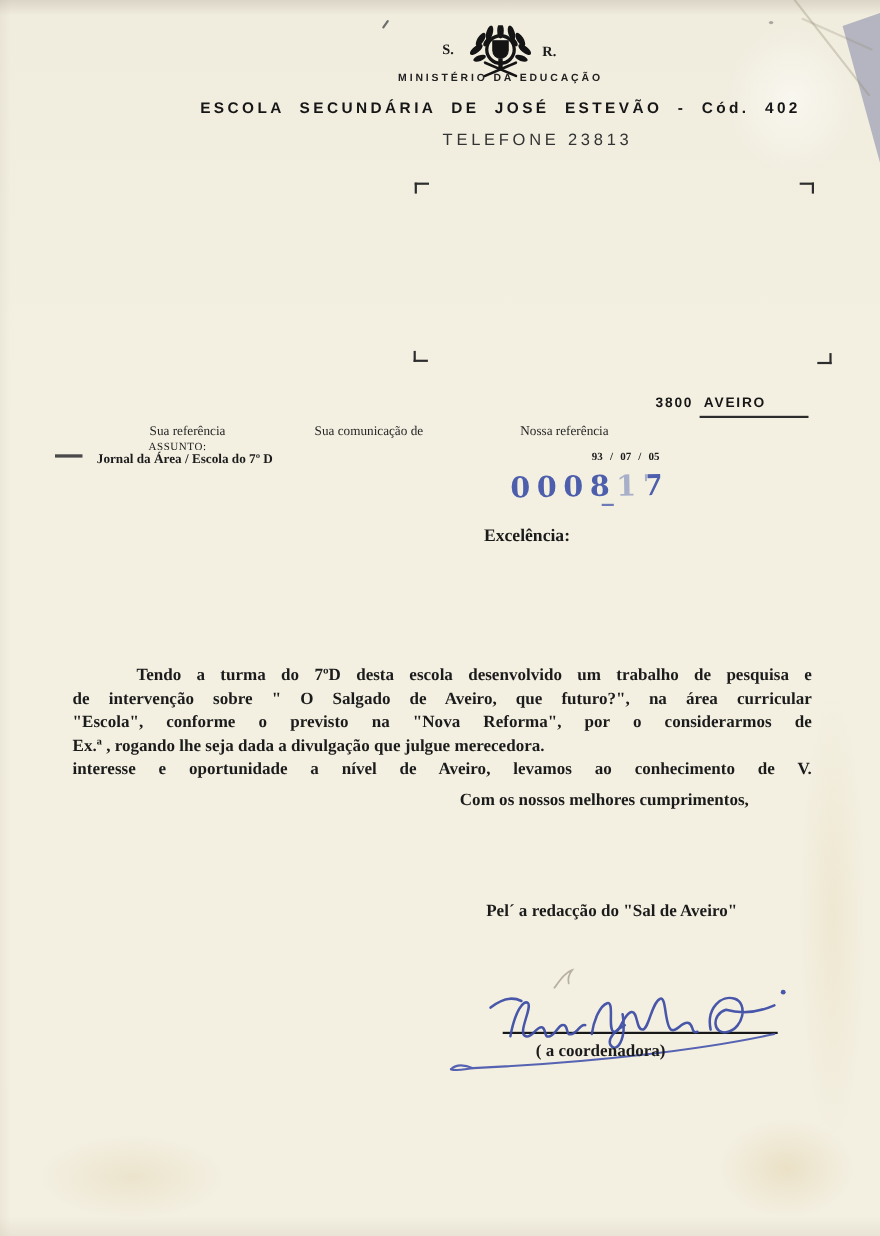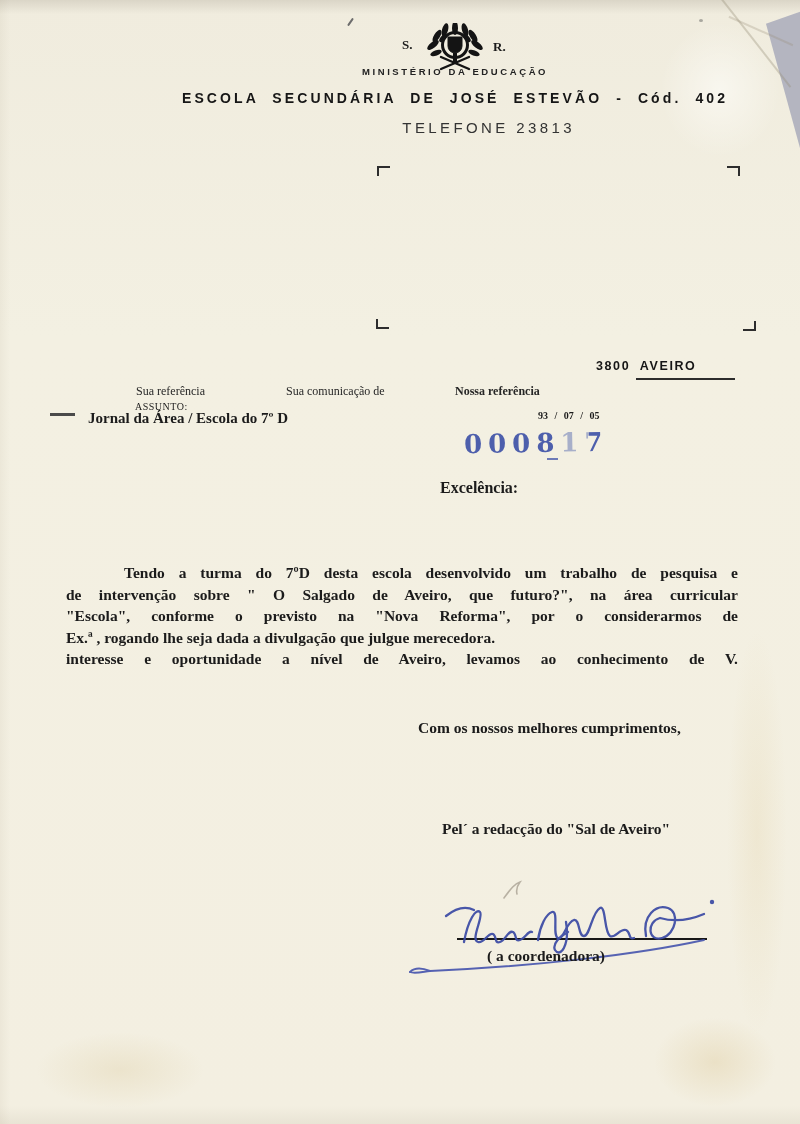--- a/index.html
+++ b/index.html
@@ -45,42 +45,42 @@
 
   
   .cm{width:11px;height:8px;border:0 solid #2d2d2d;}
   .cm-tl{left:377px;top:166px;border-top-width:2px;border-left-width:2px;}
   .cm-tr{left:727px;top:166px;border-top-width:2px;border-right-width:2px;}
   .cm-bl{left:376px;top:319px;border-bottom-width:2px;border-left-width:2px;}
   .cm-br{left:743px;top:321px;border-bottom-width:2px;border-right-width:2px;}
 
   
   .ref{font-size:12px;color:#262626;top:362px;margin-top:22px;}
-  .ref1{left:136px;} .ref2{left:286px;} .ref3{left:455px;font-weight:bold;}
+  .ref1{left:136px;} .ref2{left:286px;} .ref3{left:473px;}
   .city{left:596px;top:359px;width:150px;font-size:12.5px;letter-spacing:1.6px;
     word-spacing:5px;color:#161616;}
   .city-line{left:636px;top:378px;width:99px;height:1.5px;background:#2c2c2c;}
 
   
   .margin-dash{left:50px;top:413px;width:25px;height:2.5px;background:#4a4a4a;}
   .subject-label{left:135px;top:401px;font-size:10px;letter-spacing:.5px;}
-  .subject-text{left:88px;top:410px;font-size:15px;}
+  .subject-text{left:88px;top:410px;font-size:12px;}
   .subject-date{left:538px;top:410px;font-size:10px;word-spacing:4px;}
 
   
   .stamp{left:464px;top:428px;font-size:26px;font-weight:bold;letter-spacing:6px;
     color:#4053a8;transform:rotate(-1deg);font-family:"DejaVu Serif",serif;opacity:.92;}
   .stamp-fade{left:563px;top:428px;width:26px;height:34px;background:rgba(243,240,226,.55);}
   .stamp-tick{left:547px;top:458px;width:11px;height:2px;background:rgba(64,83,168,.75);}
 
   
   .salutation{left:440px;top:479px;font-size:16px;}
   .para{left:66px;top:562px;width:672px;font-size:15.5px;line-height:21.5px;}
   .pline{text-align:justify;text-align-last:justify;}
-  .pline.first{padding-left:58px;}
+  .pline.first{padding-left:58px;margin-top:41px;}
   .pline.last{text-align-last:left;}
   .closing{left:418px;top:719px;font-size:15.5px;}
   .signoff{left:442px;top:820px;font-size:15.5px;}
 
   
   .sig-line{left:457px;top:938px;width:250px;height:2px;background:#181818;}
   .sig-svg{left:400px;top:876px;width:370px;height:112px;}
   .sig-role{left:487px;top:947px;font-size:15.5px;}
 </style>
 </head>

